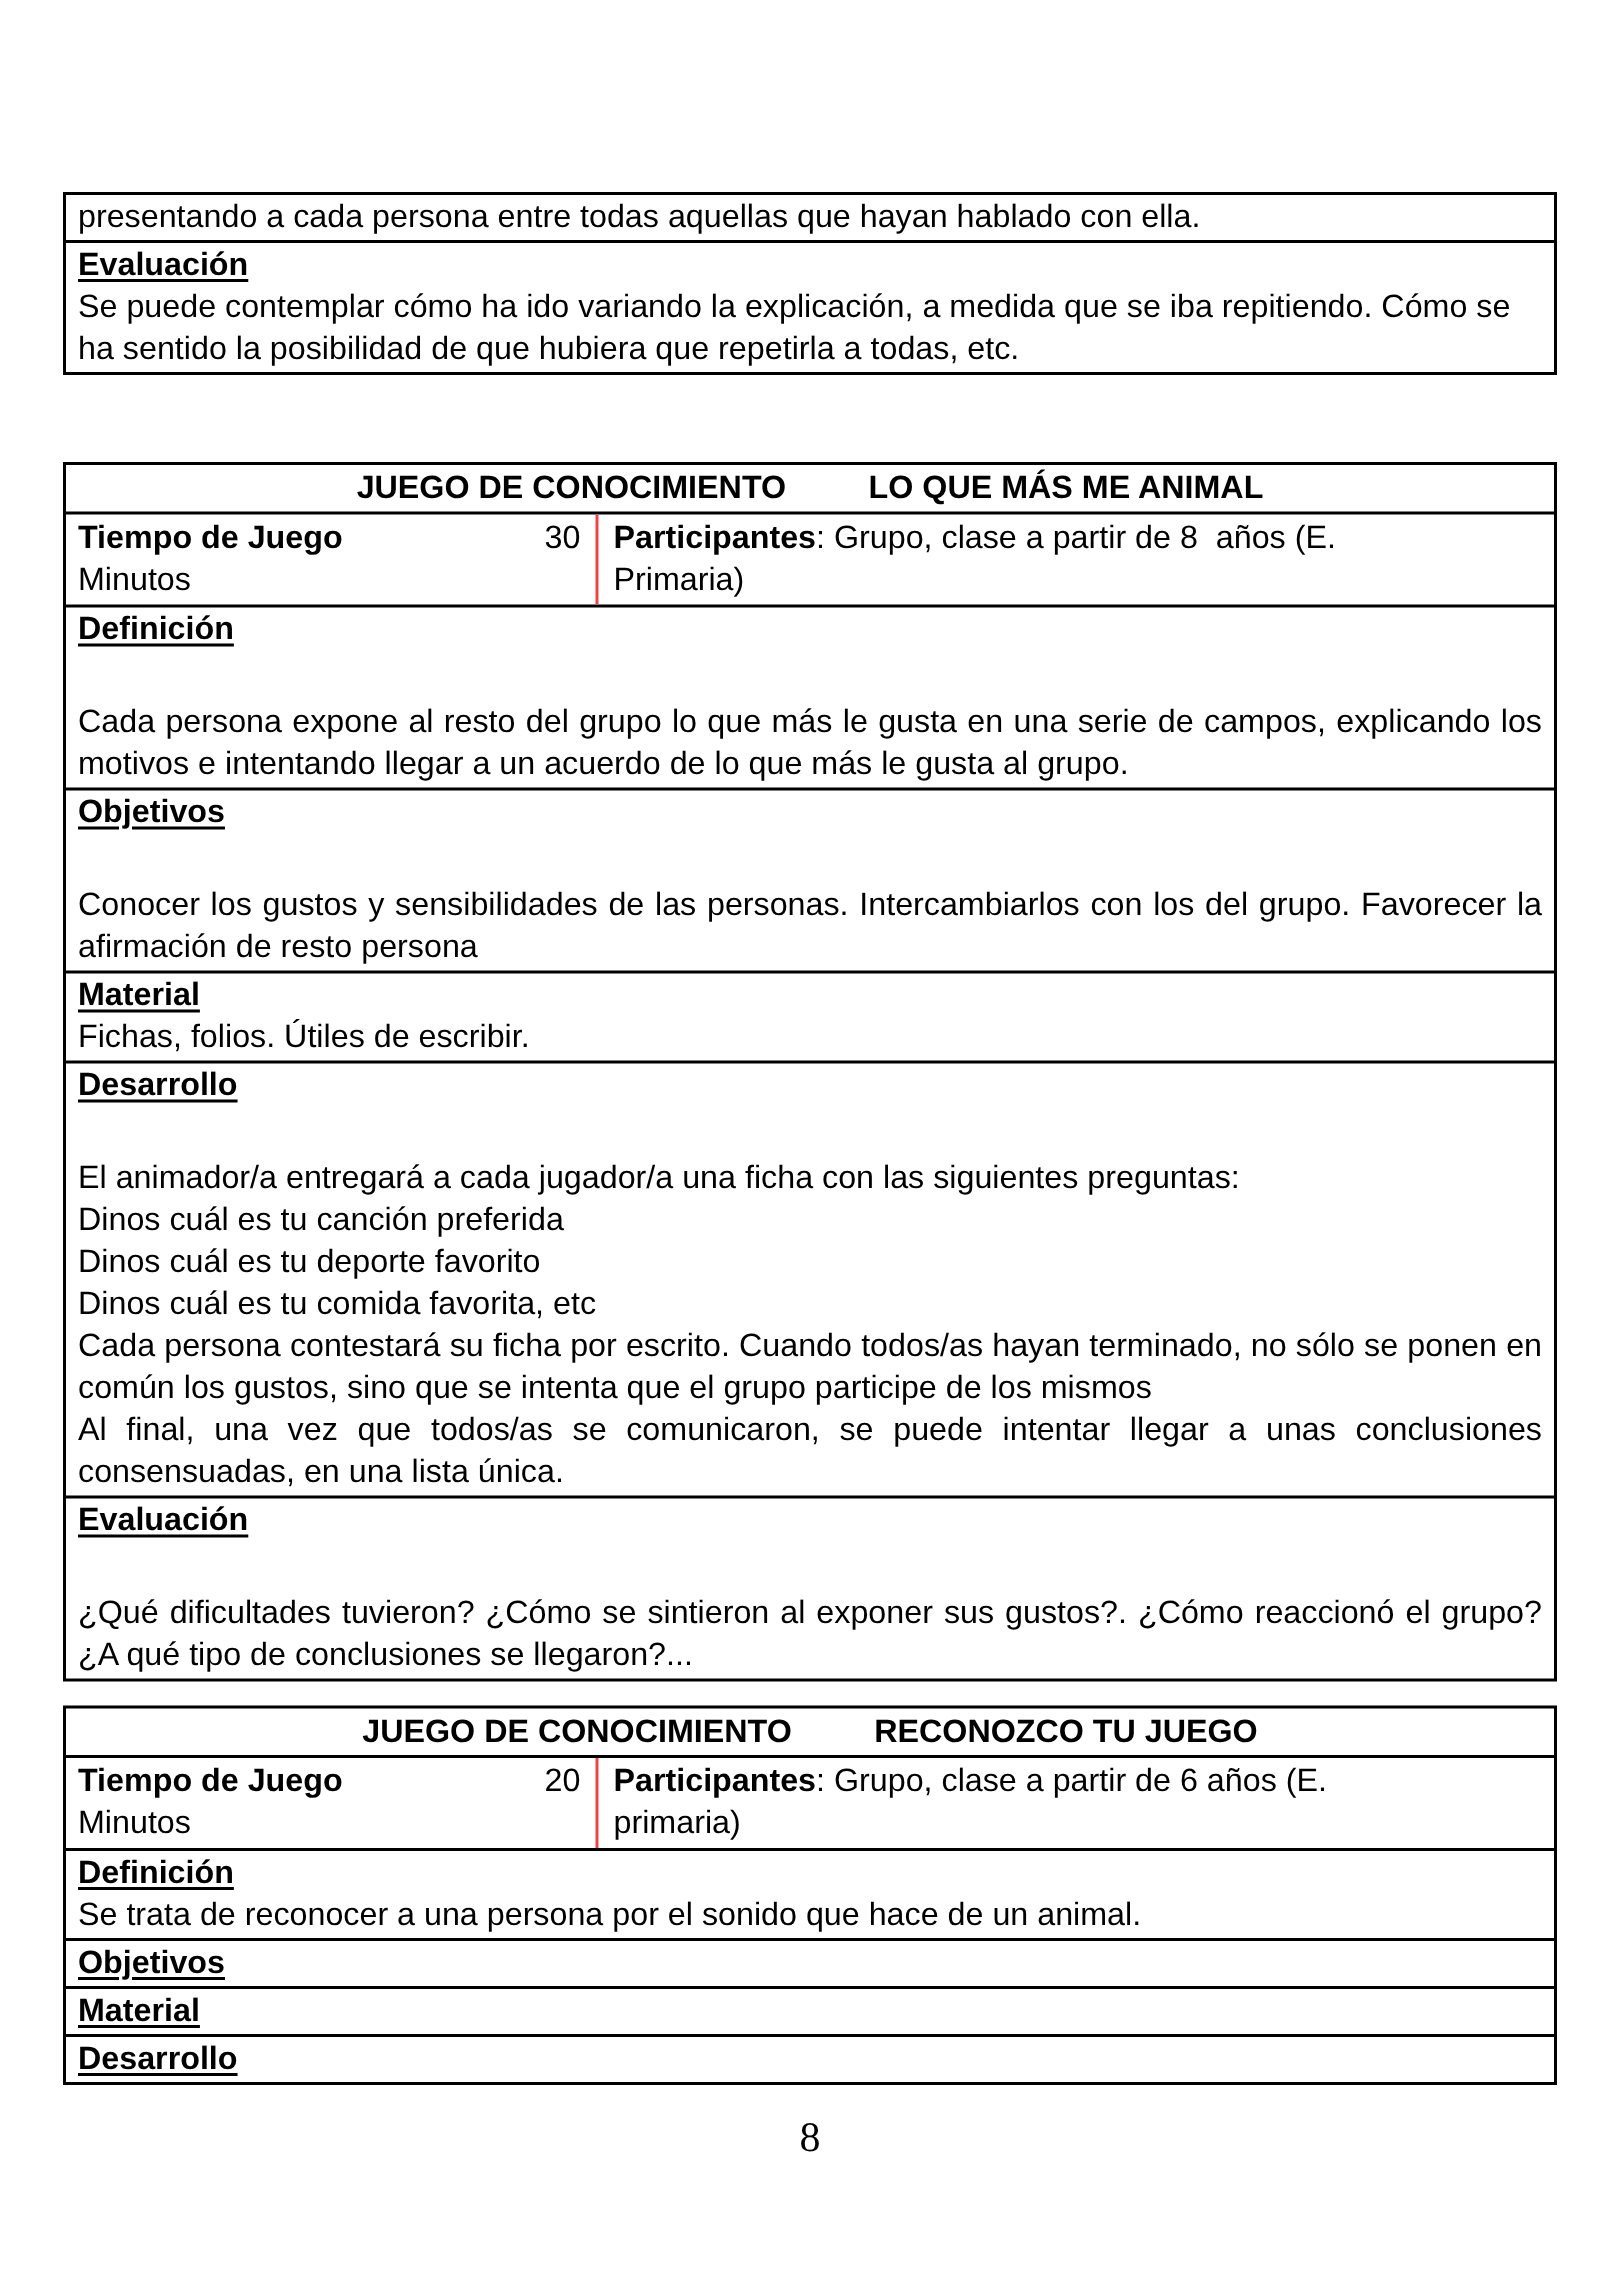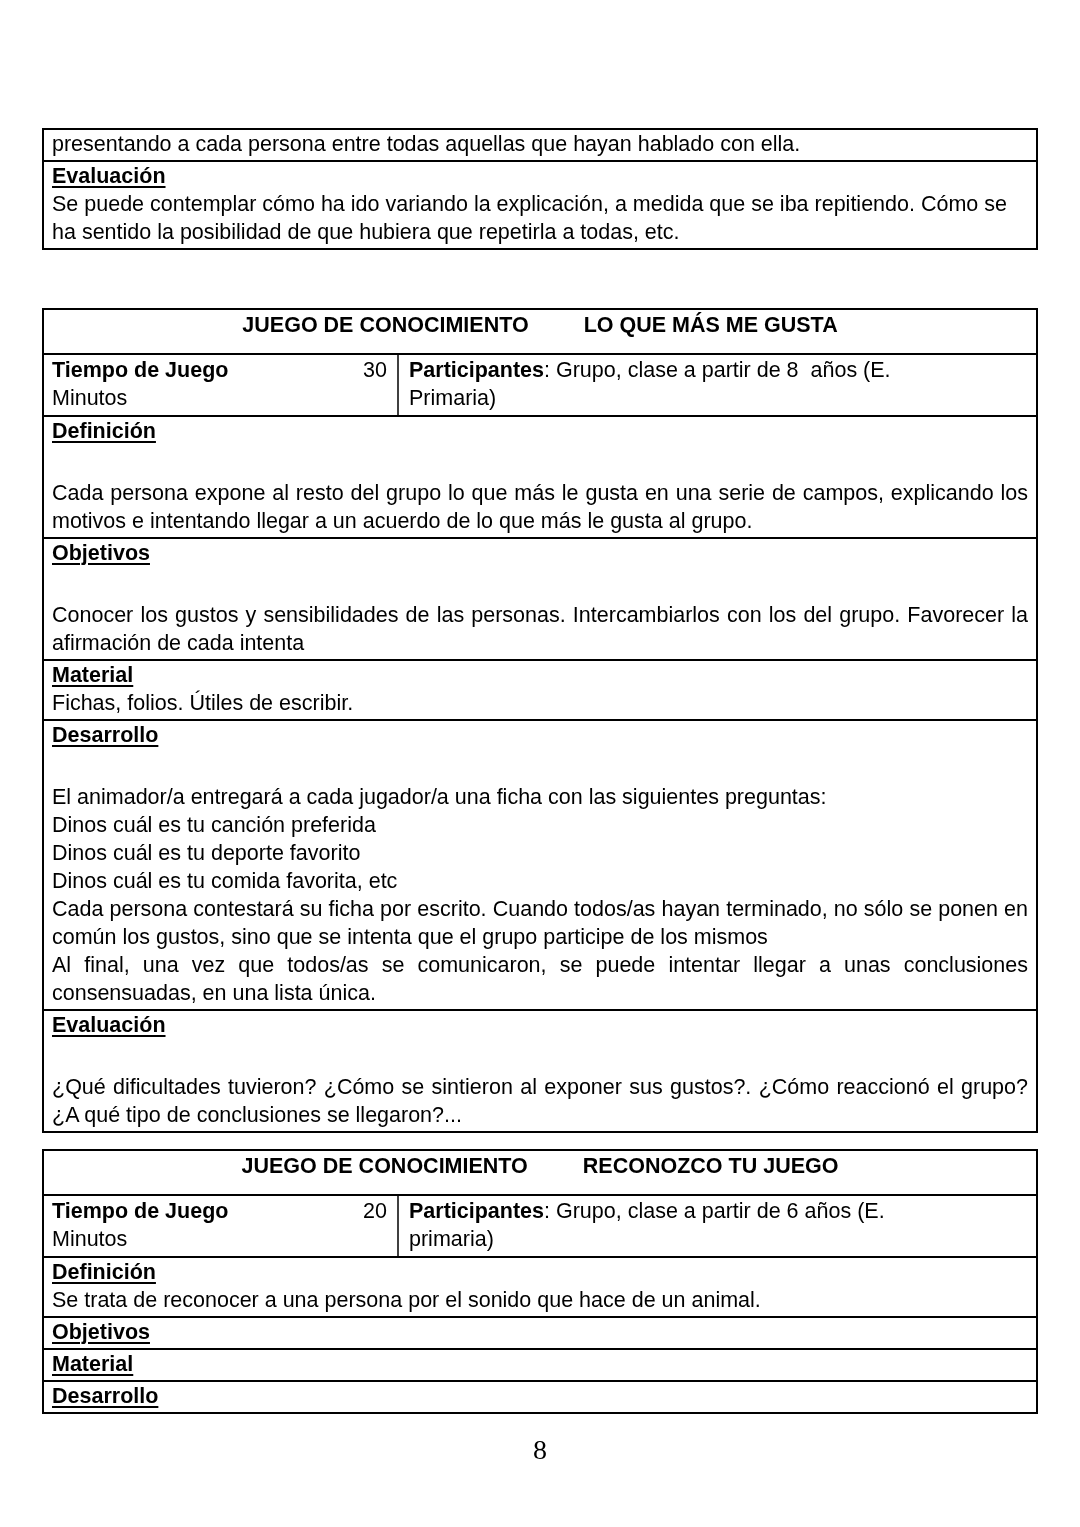--- a/index.html
+++ b/index.html
@@ -47,30 +47,30 @@
   }
   .justify {
     text-align: justify;
     margin-top: 34px;
   }
   .hdr-row {
     display: flex;
     justify-content: center;
     gap: 55px;
     font-weight: bold;
-    padding: 1px 8px 14px 8px;
+    padding: 1px 8px 2px 8px;
   }
   .tp-row {
     display: flex;
     padding: 0;
   }
   .time-cell {
     width: 355px;
     box-sizing: border-box;
-    border-right: 2px solid #404040;
+    border-right: 2px solid #ef4444;
     padding: 1px 10px 3px 8px;
     flex-shrink: 0;
   }
   .time-line1 {
     display: flex;
     justify-content: space-between;
   }
   .time-label {
     font-weight: bold;
   }
@@ -102,42 +102,42 @@
     </div>
     <div class="row">
       <span class="hd">Evaluación</span>
       <div class="body-text">Se puede contemplar cómo ha ido variando la explicación, a medida que se iba repitiendo. Cómo se ha sentido la posibilidad de que hubiera que repetirla a todas, etc.</div>
     </div>
   </div>
 
   <div class="tbl tbl-game1">
     <div class="row hdr-row">
       <span>JUEGO DE CONOCIMIENTO</span>
-      <span>LO QUE MÁS ME GUSTA</span>
+      <span>LO QUE MÁS ME ANIMAL</span>
     </div>
     <div class="row tp-row">
       <div class="time-cell">
         <div class="time-line1">
           <span class="time-label">Tiempo de Juego</span>
           <span>30</span>
         </div>
         <div>Minutos</div>
       </div>
       <div class="part-cell">
         <span class="part-label">Participantes</span><span class="part-text">: Grupo, clase a partir de 8&nbsp; años (E.
 Primaria)</span>
       </div>
     </div>
     <div class="row">
       <span class="hd">Definición</span>
       <div class="body-text justify">Cada persona expone al resto del grupo lo que más le gusta en una serie de campos, explicando los motivos e intentando llegar a un acuerdo de lo que más le gusta al grupo.</div>
     </div>
     <div class="row">
       <span class="hd">Objetivos</span>
-      <div class="body-text justify">Conocer los gustos y sensibilidades de las personas. Intercambiarlos con los del grupo. Favorecer la afirmación de cada intenta</div>
+      <div class="body-text justify">Conocer los gustos y sensibilidades de las personas. Intercambiarlos con los del grupo. Favorecer la afirmación de resto persona</div>
     </div>
     <div class="row">
       <span class="hd">Material</span>
       <div class="body-text">Fichas, folios. Útiles de escribir.</div>
     </div>
     <div class="row">
       <span class="hd">Desarrollo</span>
       <div class="body-text justify">El animador/a entregará a cada jugador/a una ficha con las siguientes preguntas:
 Dinos cuál es tu canción preferida
 Dinos cuál es tu deporte favorito

